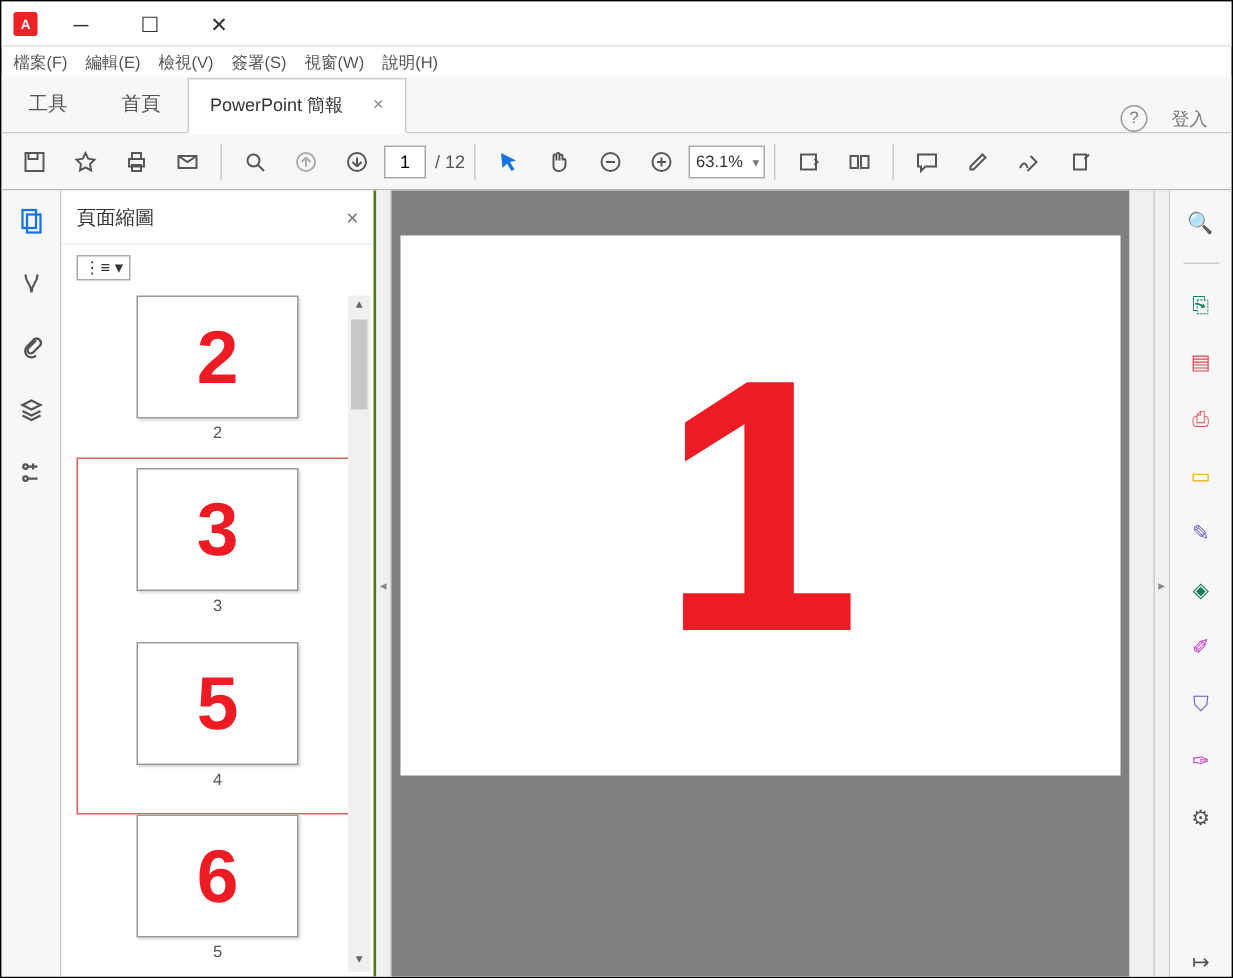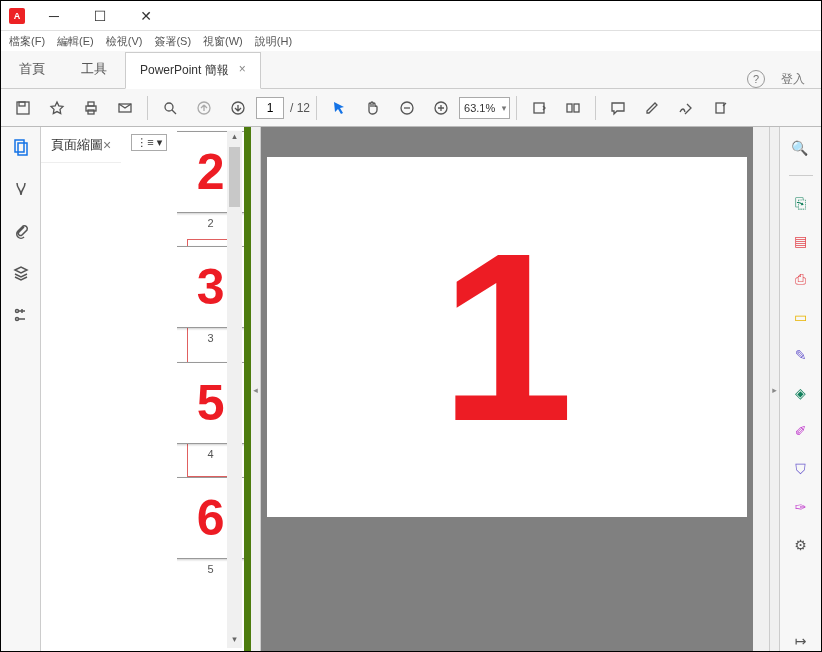--- a/index.html
+++ b/index.html
@@ -5,35 +5,35 @@
 * { box-sizing: border-box; margin: 0; padding: 0; font-family: "Segoe UI", "Microsoft JhengHei", sans-serif; }
 body { width: 822px; height: 652px; background: #fff; border: 1px solid #000; overflow: hidden; font-size: 12px; color: #333; }
 .titlebar { height: 30px; display: flex; align-items: center; padding-left: 8px; background: #fff; border-bottom: 1px solid #e0e0e0; }
 .titlebar .icon { width: 16px; height: 16px; background: #ed2224; border-radius: 2px; margin-right: 6px; display:flex;align-items:center;justify-content:center;color:#fff;font-size:9px;font-weight:bold;}
 .titlebar .title { flex: 1; font-size: 12px; }
 .win-btns { display: flex; height: 100%; }
 .win-btns div { width: 46px; display: flex; align-items: center; justify-content: center; font-size: 14px; }
 .menubar { height: 20px; display: flex; gap: 12px; padding-left: 8px; font-size: 11px; align-items: center; color:#555; }
 .top-tabs { height: 38px; display: flex; align-items: flex-end; border-bottom: 1px solid #ccc; background:#f7f7f7; }
 .top-tabs .tab { padding: 10px 18px; font-size: 13px; color: #555; }
-.top-tabs .filetab { background: #fff; border: 1px solid #ccc; border-bottom: 1px solid #fff; margin-bottom: -1px; position: relative; display: flex; align-items: flex-start; gap: 10px; padding: 9px 14px; }
+.top-tabs .filetab { background: #fff; border: 1px solid #ccc; border-bottom: 1px solid #fff; margin-bottom: -1px; position: relative; display: flex; align-items: flex-start; gap: 20px; padding: 9px 14px; }
 .top-tabs .spacer { flex: 1; }
 .top-tabs .right { display: flex; align-items: center; gap: 16px; padding: 0 16px; color:#777; }
 .toolbar { height: 38px; border-bottom: 1px solid #bbb; display: flex; align-items: center; padding: 0 6px; gap: 2px; background:#f7f7f7; }
 .tbtn { width: 32px; height: 32px; display: flex; align-items: center; justify-content: center; color: #555; }
 .tsep { width: 1px; height: 24px; background: #ccc; margin: 0 4px; }
 .pagebox { width: 28px; height: 22px; border: 1px solid #aaa; text-align: center; font-size: 12px; background:#fff; }
 .pgtotal { font-size: 12px; color: #555; margin-left: 4px; text-align: right; }
 .zoomsel { height: 22px; border: 1px solid #aaa; font-size: 11px; padding: 0 14px 0 4px; display:flex;align-items:center;background:#fff;position:relative;}
 .zoomsel::after{content:"▾";position:absolute;right:3px;color:#777;font-size:9px;}
 .workarea { display: flex; height: 525px; }
 .leftrail { width: 40px; border-right: 1px solid #ccc; display: flex; flex-direction: column; align-items: center; padding-top: 8px; gap: 18px; background:#f7f7f7; }
 .leftrail .rbtn { width: 24px; height: 24px; display:flex;align-items:center;justify-content:center;color:#555;}
 .leftrail .rbtn.active { color: #1473e6; }
-.thumbpanel { width: 210px; border-right: 7px solid #4d7c0f; display: flex; flex-direction:row; background:#fff; }
+.thumbpanel { width: 210px; border-right: 2px solid #4d7c0f; display: flex; flex-direction:column; background:#fff; }
 .thumbhead { height: 36px; display: flex; align-items: center; padding: 0 10px; font-size: 13px; border-bottom: 1px solid #eee; }
 .thumbhead .close { margin-left: auto; font-size: 14px; color:#777; }
 .thumbctrl { height: 30px; display: flex; align-items: center; padding: 0 10px; }
 .thumbctrl .opt { border:1px solid #aaa; padding: 1px 4px; font-size:11px; display:flex;align-items:center;gap:2px;}
 .thumblist { flex: 1; overflow: hidden; position: relative; padding: 4px 10px 0 10px; }
 .thumblist .sb { position:absolute; right:2px; top:4px; width:15px; height: calc(100% - 8px); background:#f0f0f0;}
 .thumblist .sb .up,.thumblist .sb .dn{height:14px;text-align:center;font-size:9px;color:#666;}
 .thumblist .sb .tr{height:60px;background:#c8c8c8;margin:2px;}
 .thumb { display:flex;flex-direction:column;align-items:center;margin-bottom:10px;}
 .thumb .pg { width: 108px; height: 82px; background:#fff; border:1px solid #999; box-shadow: 1px 1px 2px rgba(0,0,0,0.2); display:flex;align-items:center;justify-content:center;}
@@ -69,22 +69,22 @@
 <div class="menubar">
   <span>檔案(F)</span>
   <span>編輯(E)</span>
   <span>檢視(V)</span>
   <span>簽署(S)</span>
   <span>視窗(W)</span>
   <span>說明(H)</span>
 </div>
 
 <div class="top-tabs">
+  <div class="tab">工具</div>
   <div class="tab">首頁</div>
-  <div class="tab">工具</div>
   <div class="filetab">
     <span>PowerPoint 簡報</span>
     <span style="color:#888">×</span>
   </div>
   <div class="spacer"></div>
   <div class="right">
     <span style="border:1px solid #999;border-radius:50%;width:18px;height:18px;display:flex;align-items:center;justify-content:center;font-size:11px">?</span>
     <span>登入</span>
   </div>
 </div>

